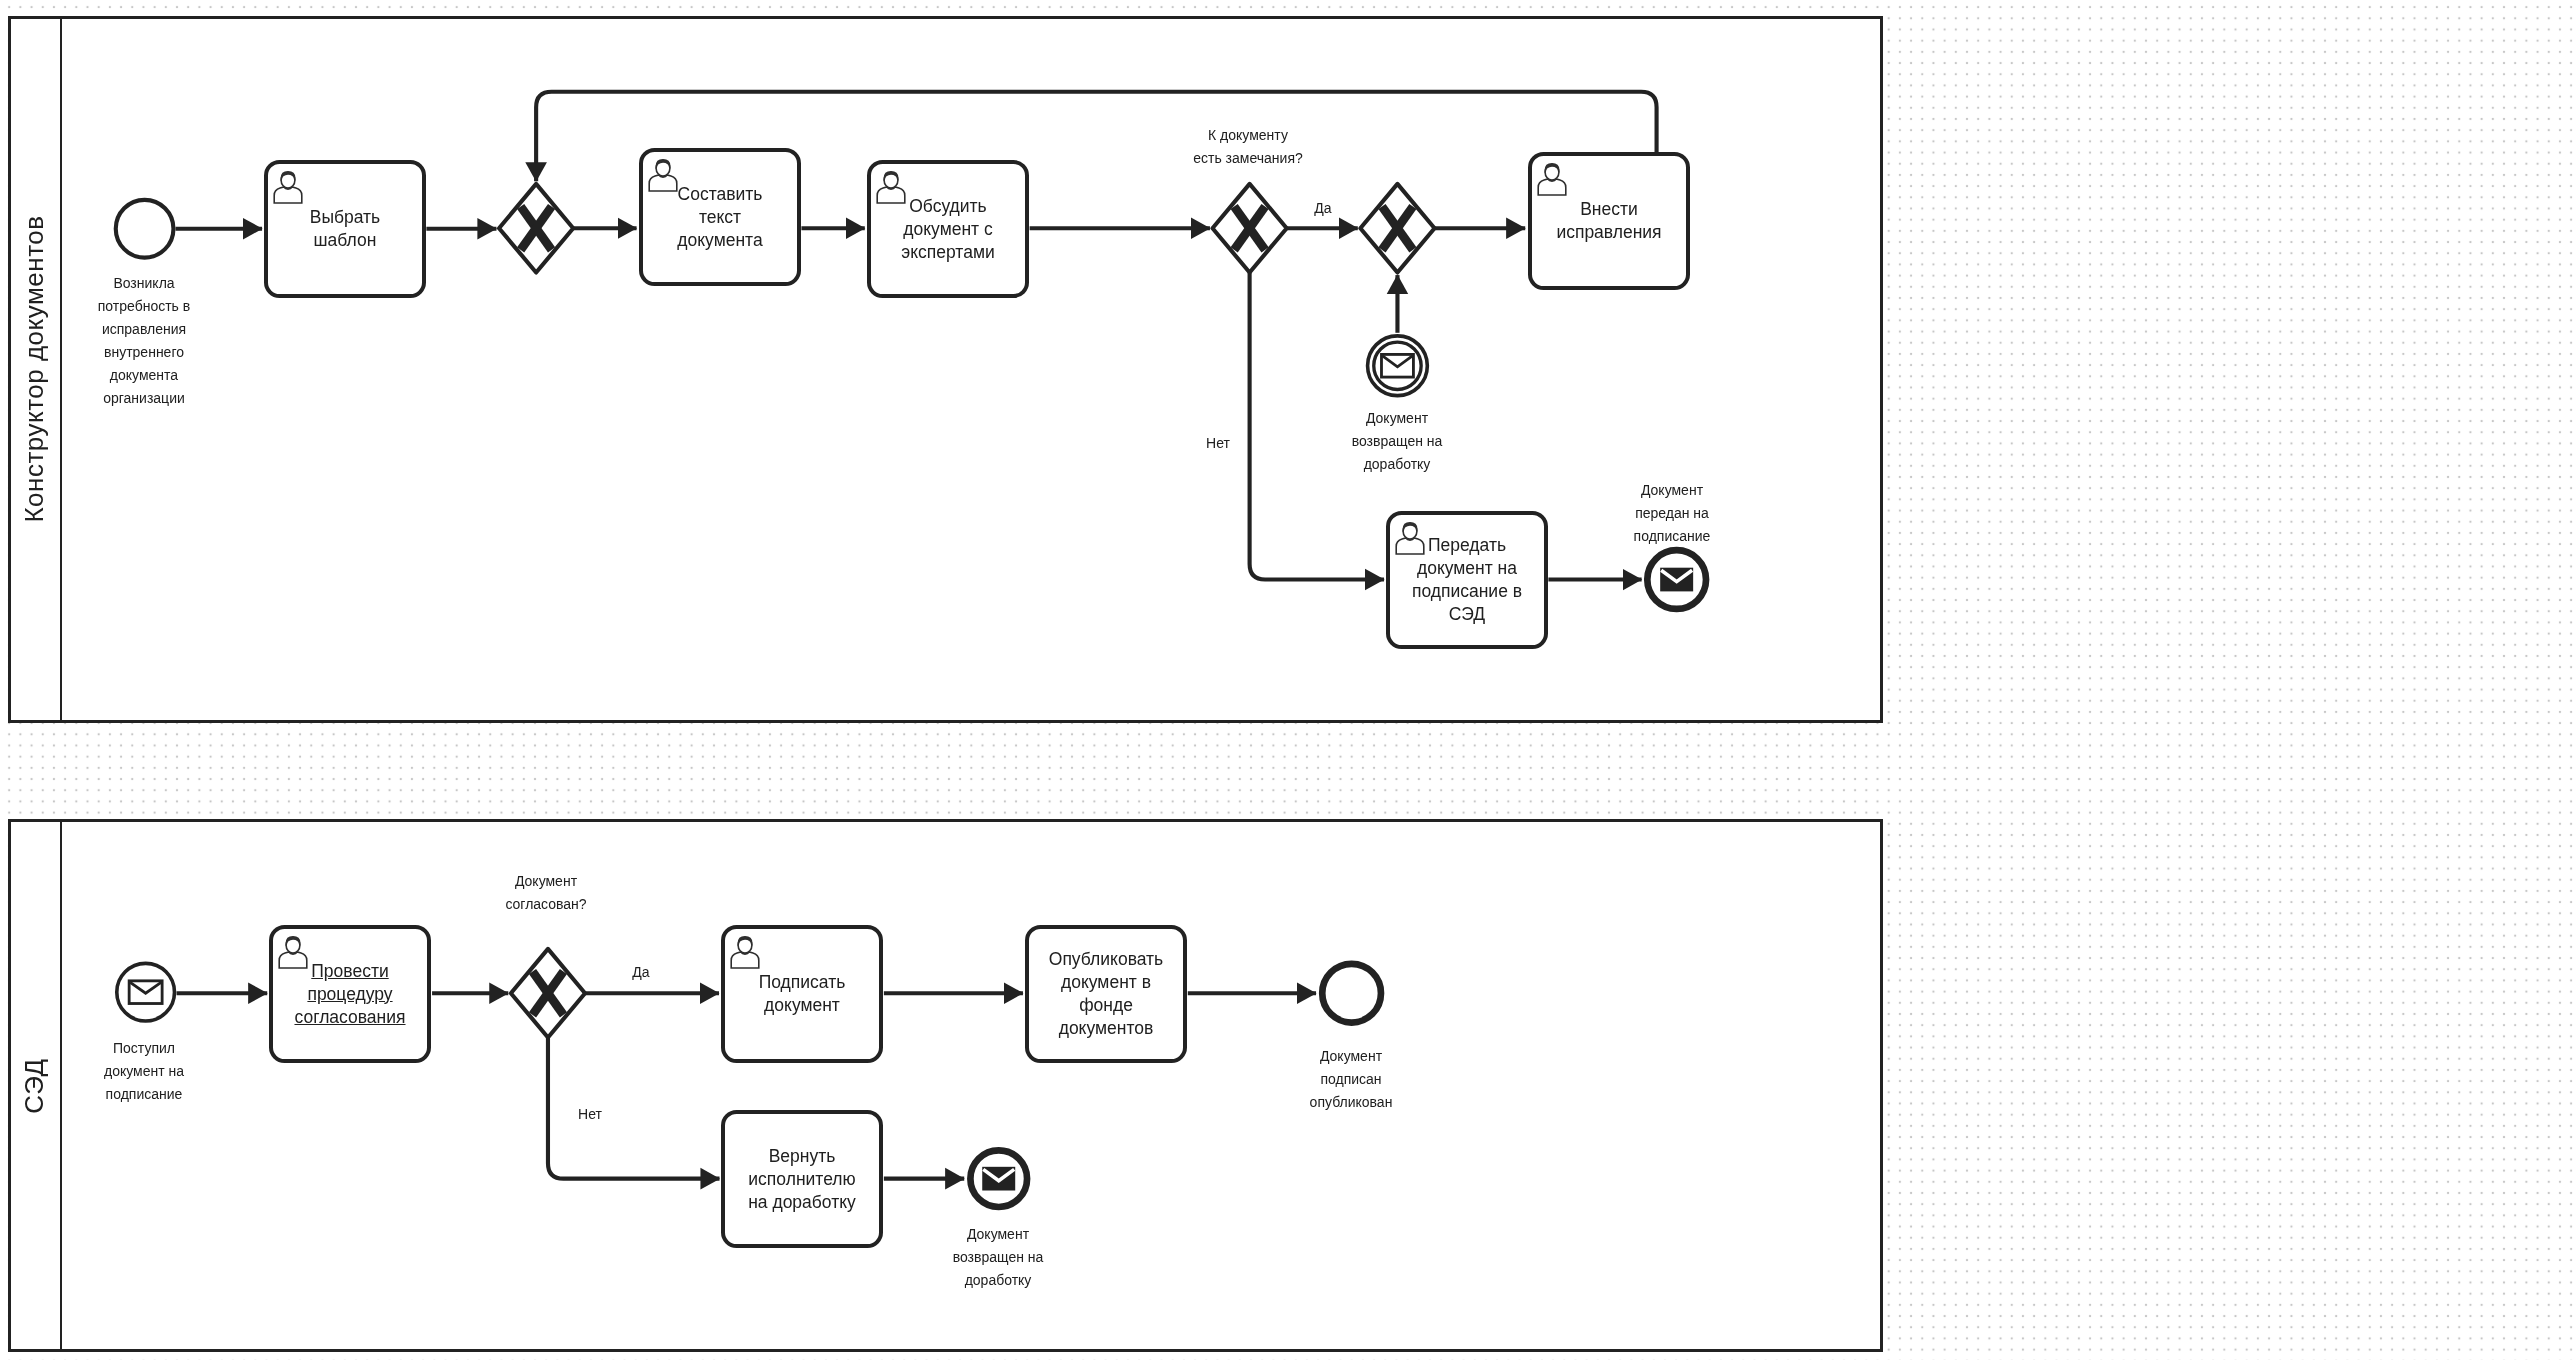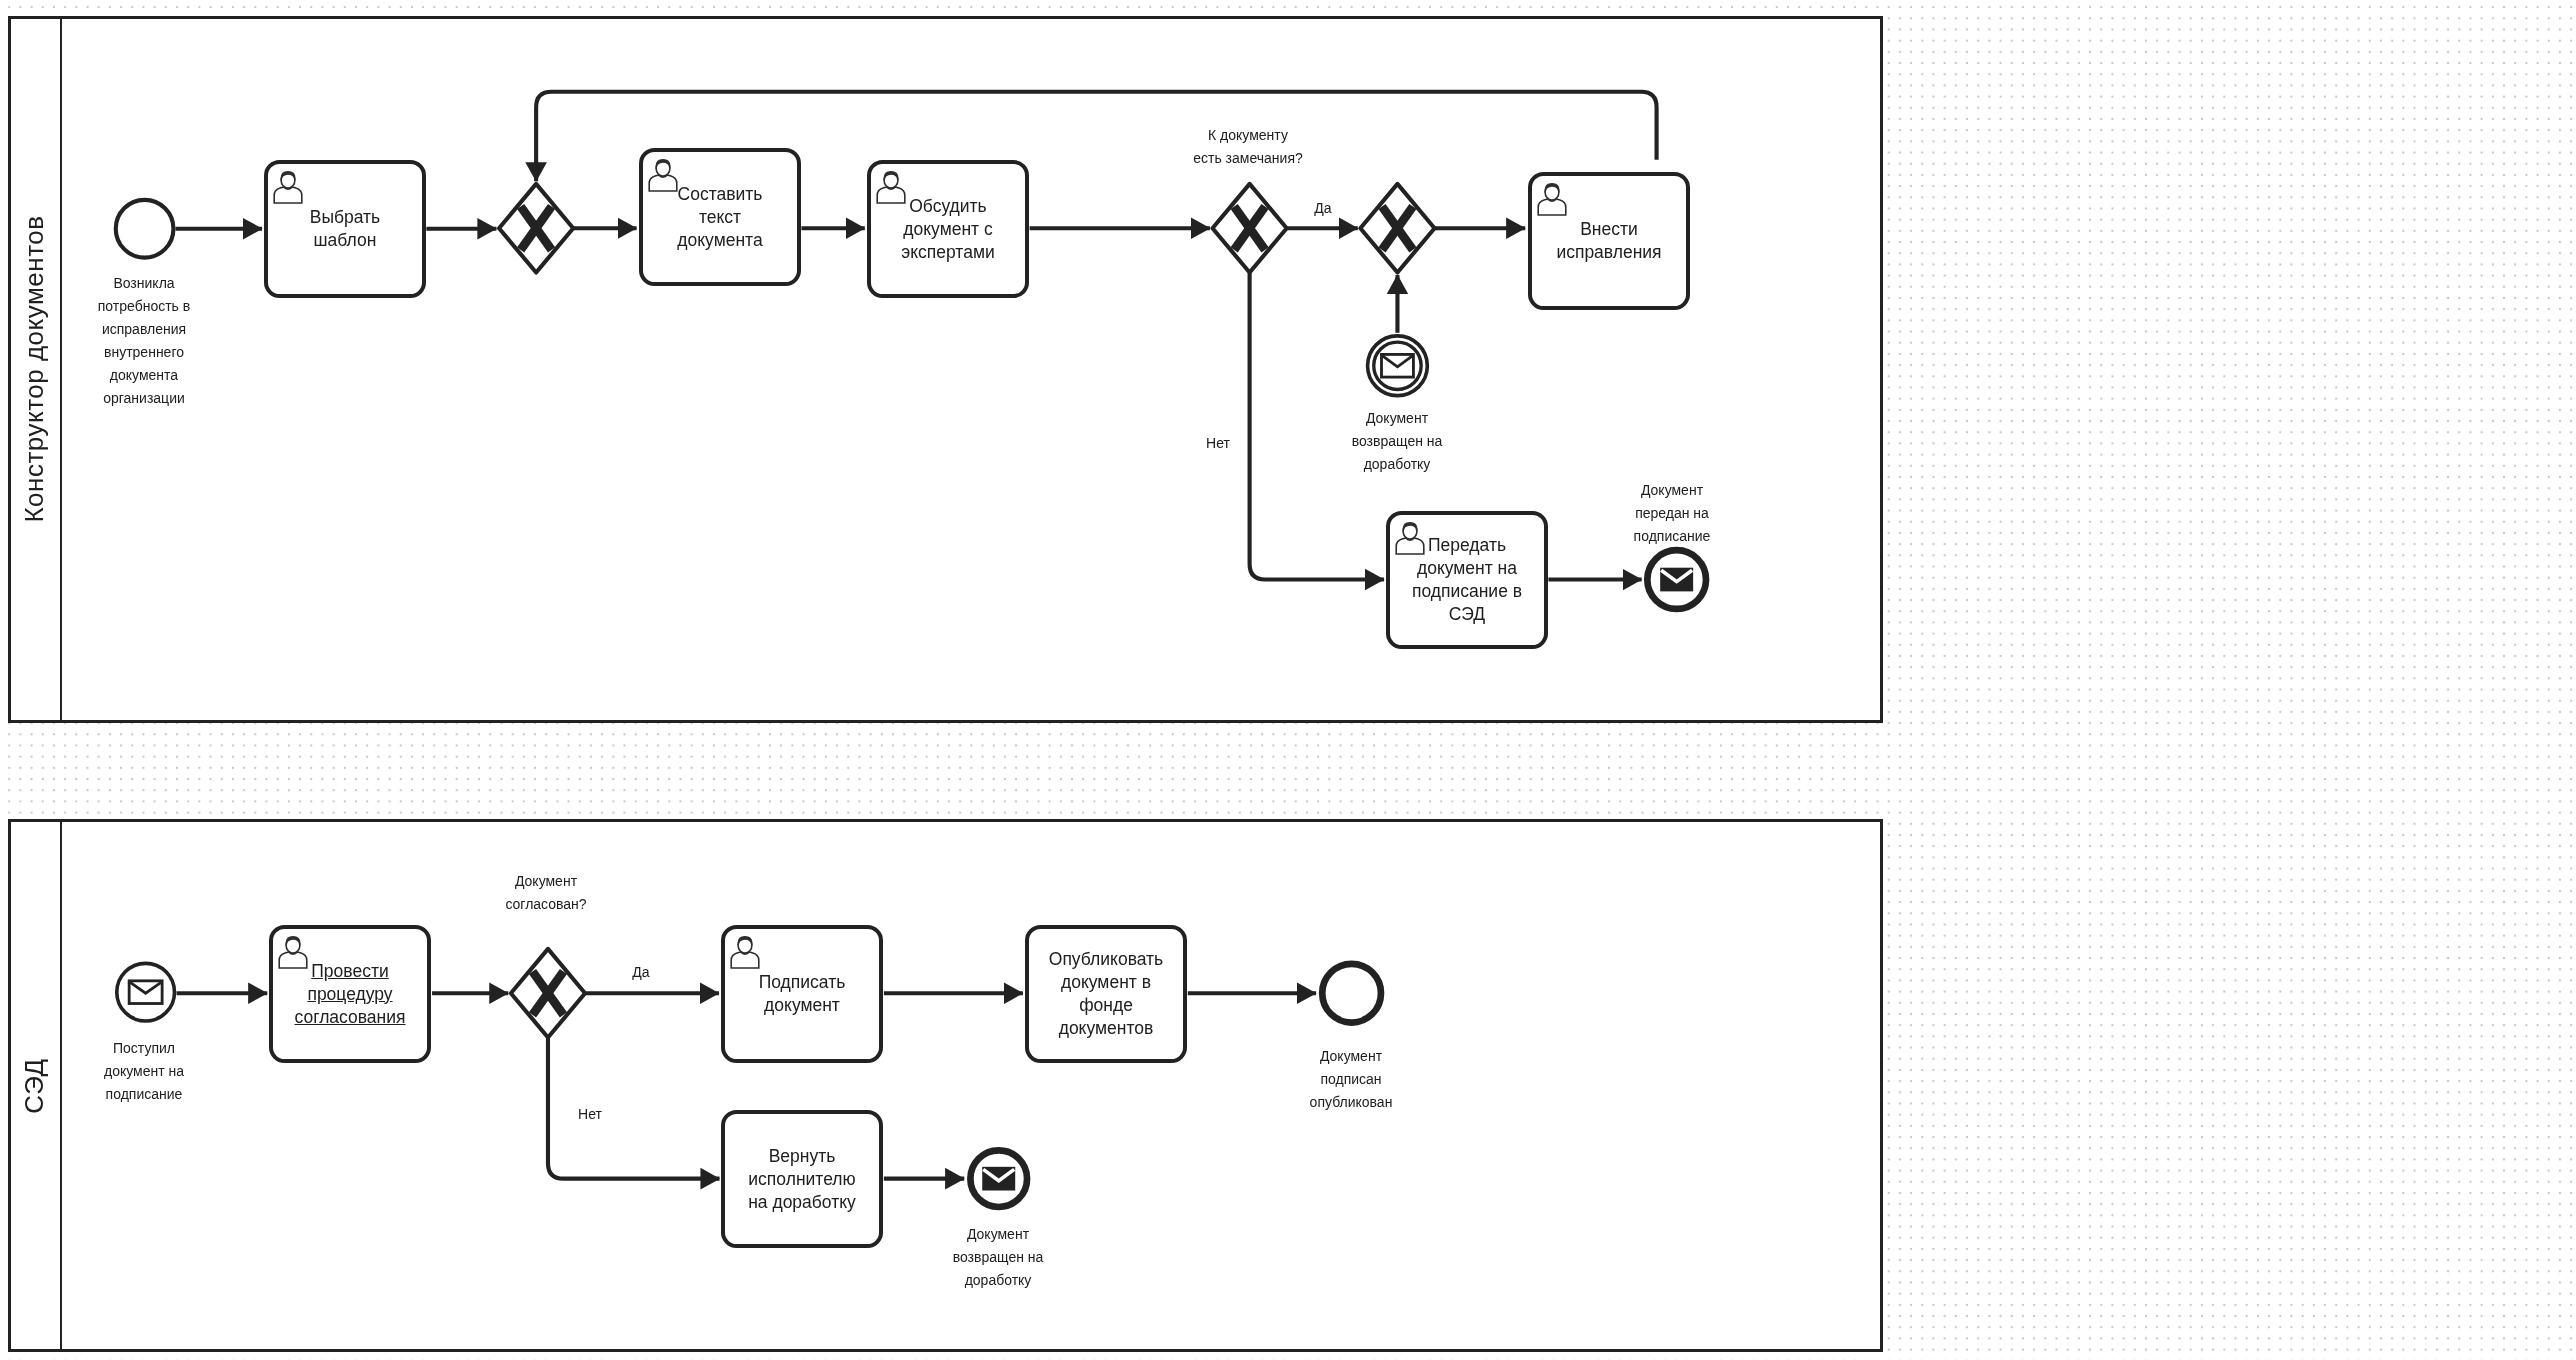--- a/index.html
+++ b/index.html
@@ -207,21 +207,21 @@
       <ellipse cx="30" cy="21" rx="13" ry="15" fill="#ffffff" stroke="#2e2e2e" stroke-width="3"></ellipse>
       <path d="M16,18 Q16,4 30,4 Q44,4 44,17 L44,22 Q40,11 30,11 Q20,11 16,23 Z" fill="#2e2e2e"></path>
     </svg>
     <div>
         <div>Обсудить</div>
         <div>документ с</div>
         <div>экспертами</div>
       </div>
   </div>
 
-  <div class="task" style="left:1528px;top:172px;">
+  <div class="task" style="left:1528px;top:152px;">
     <svg class="icon" viewBox="0 0 60 66">
       <path d="M4,64 L4,50 Q4,39 15,36 L22,34 Q25,38 30,38 Q35,38 38,34 L45,36 Q56,39 56,50 L56,64 Z" fill="#ffffff" stroke="#2e2e2e" stroke-width="3"></path>
       <ellipse cx="30" cy="21" rx="13" ry="15" fill="#ffffff" stroke="#2e2e2e" stroke-width="3"></ellipse>
       <path d="M16,18 Q16,4 30,4 Q44,4 44,17 L44,22 Q40,11 30,11 Q20,11 16,23 Z" fill="#2e2e2e"></path>
     </svg>
     <div>
         <div>Внести</div>
         <div>исправления</div>
       </div>
   </div>

